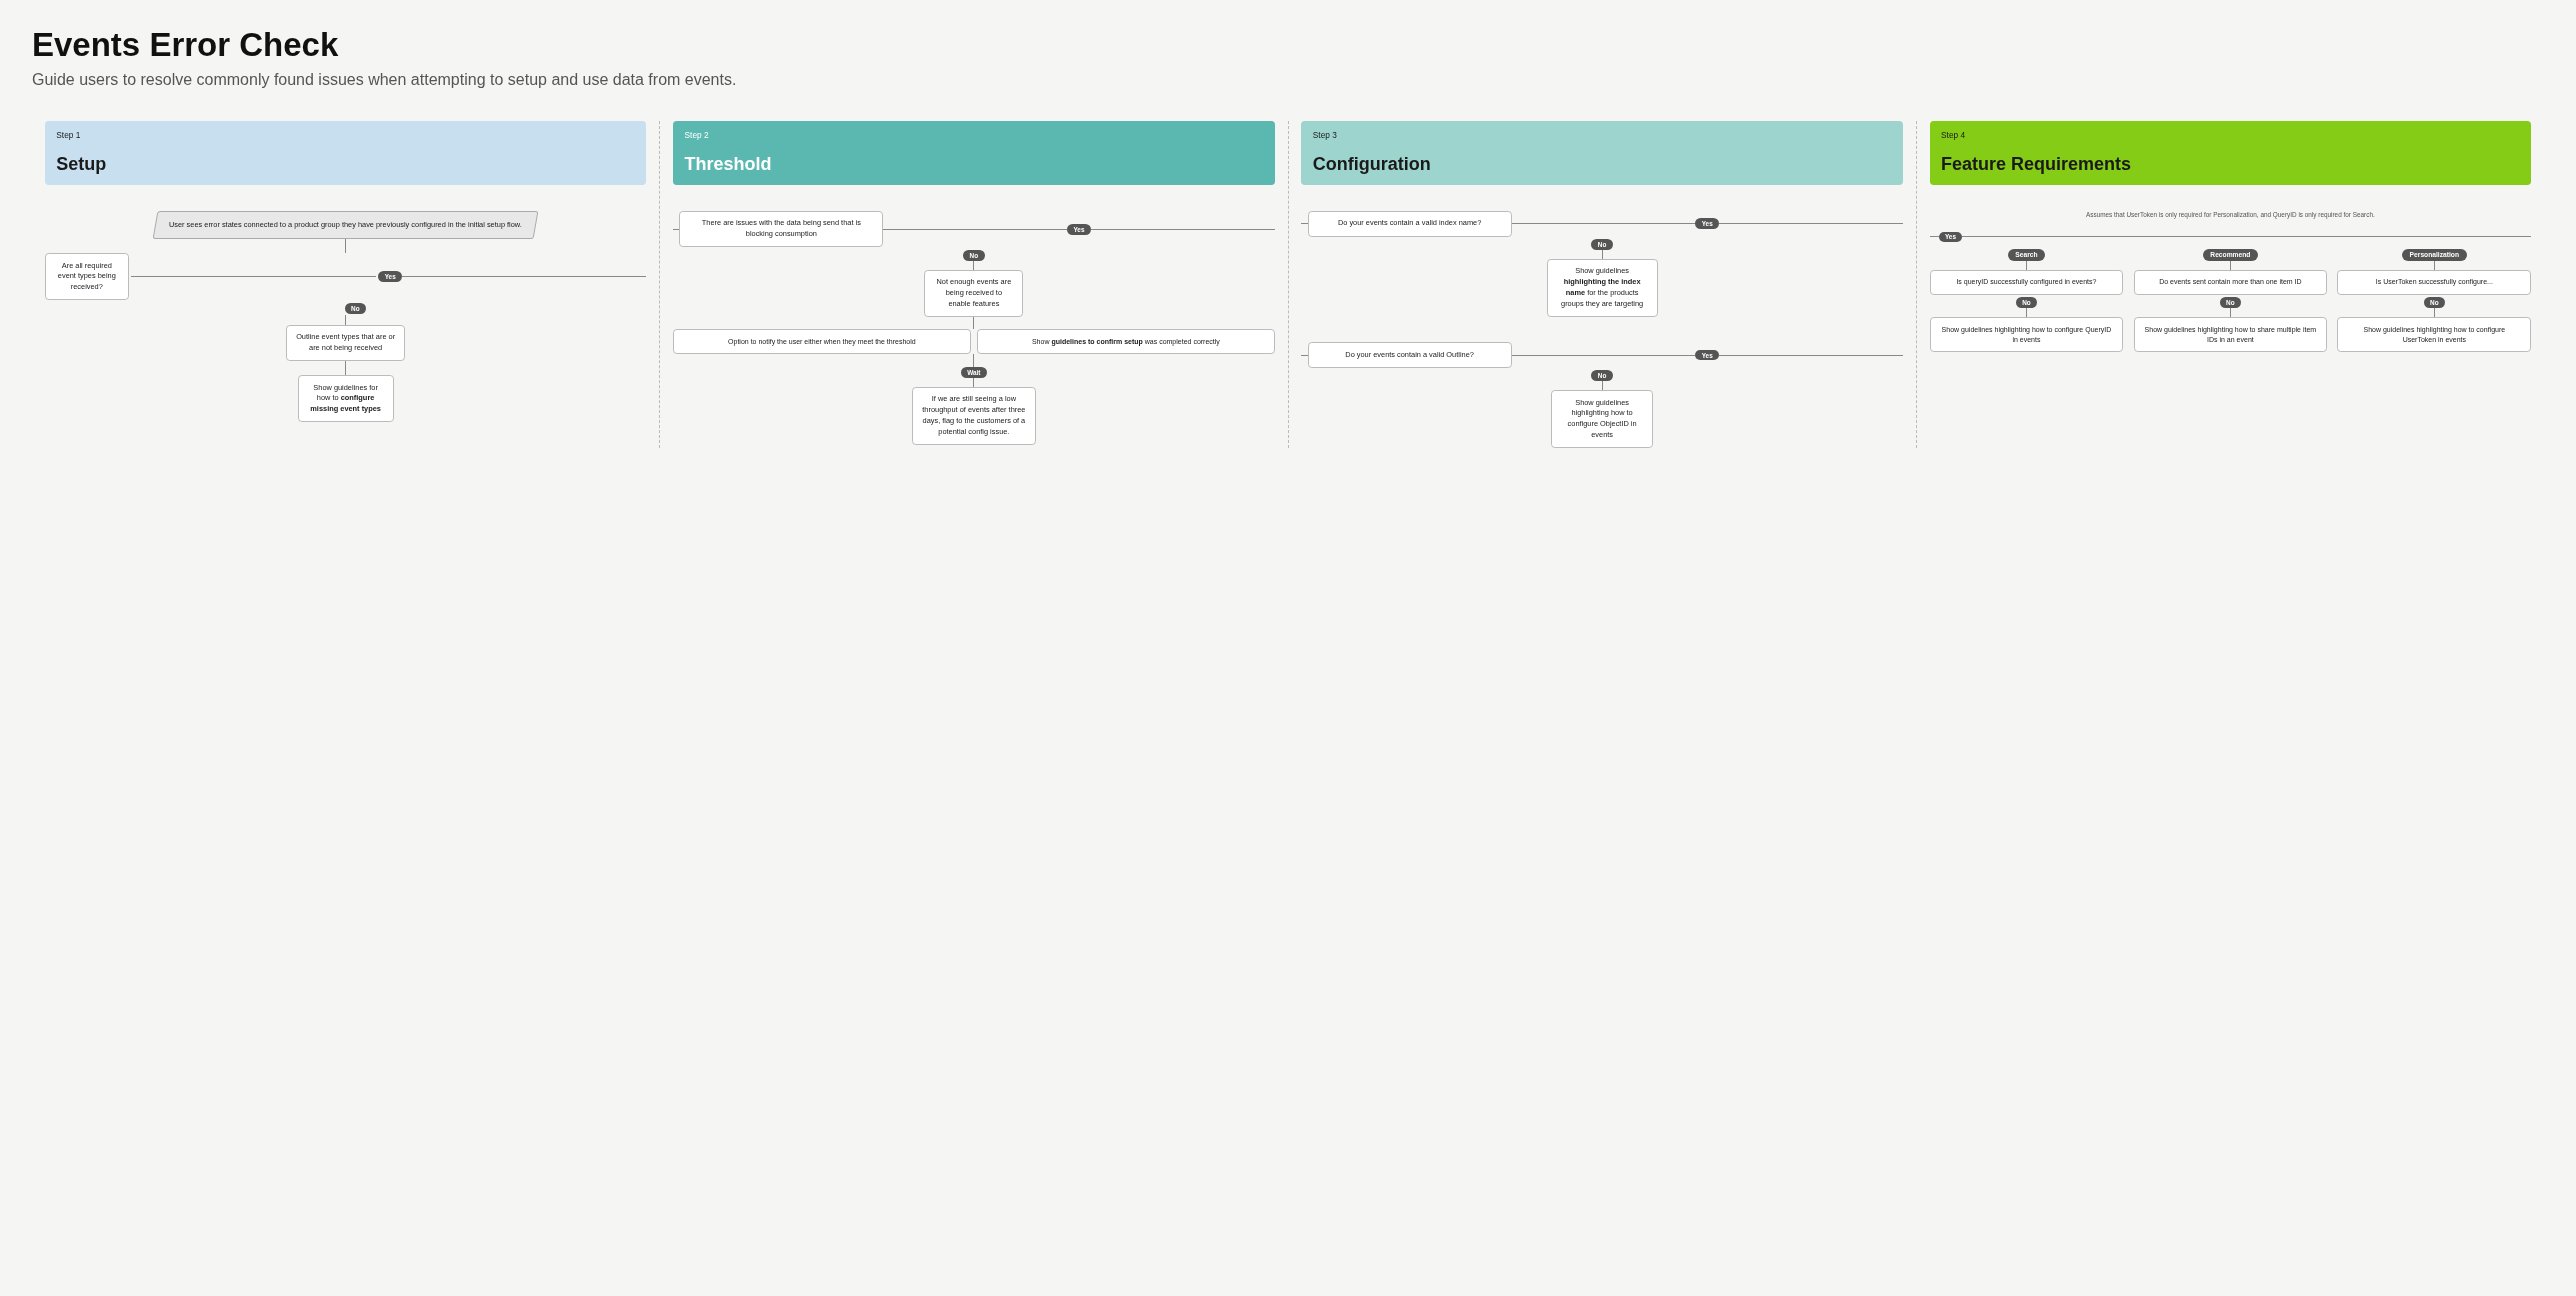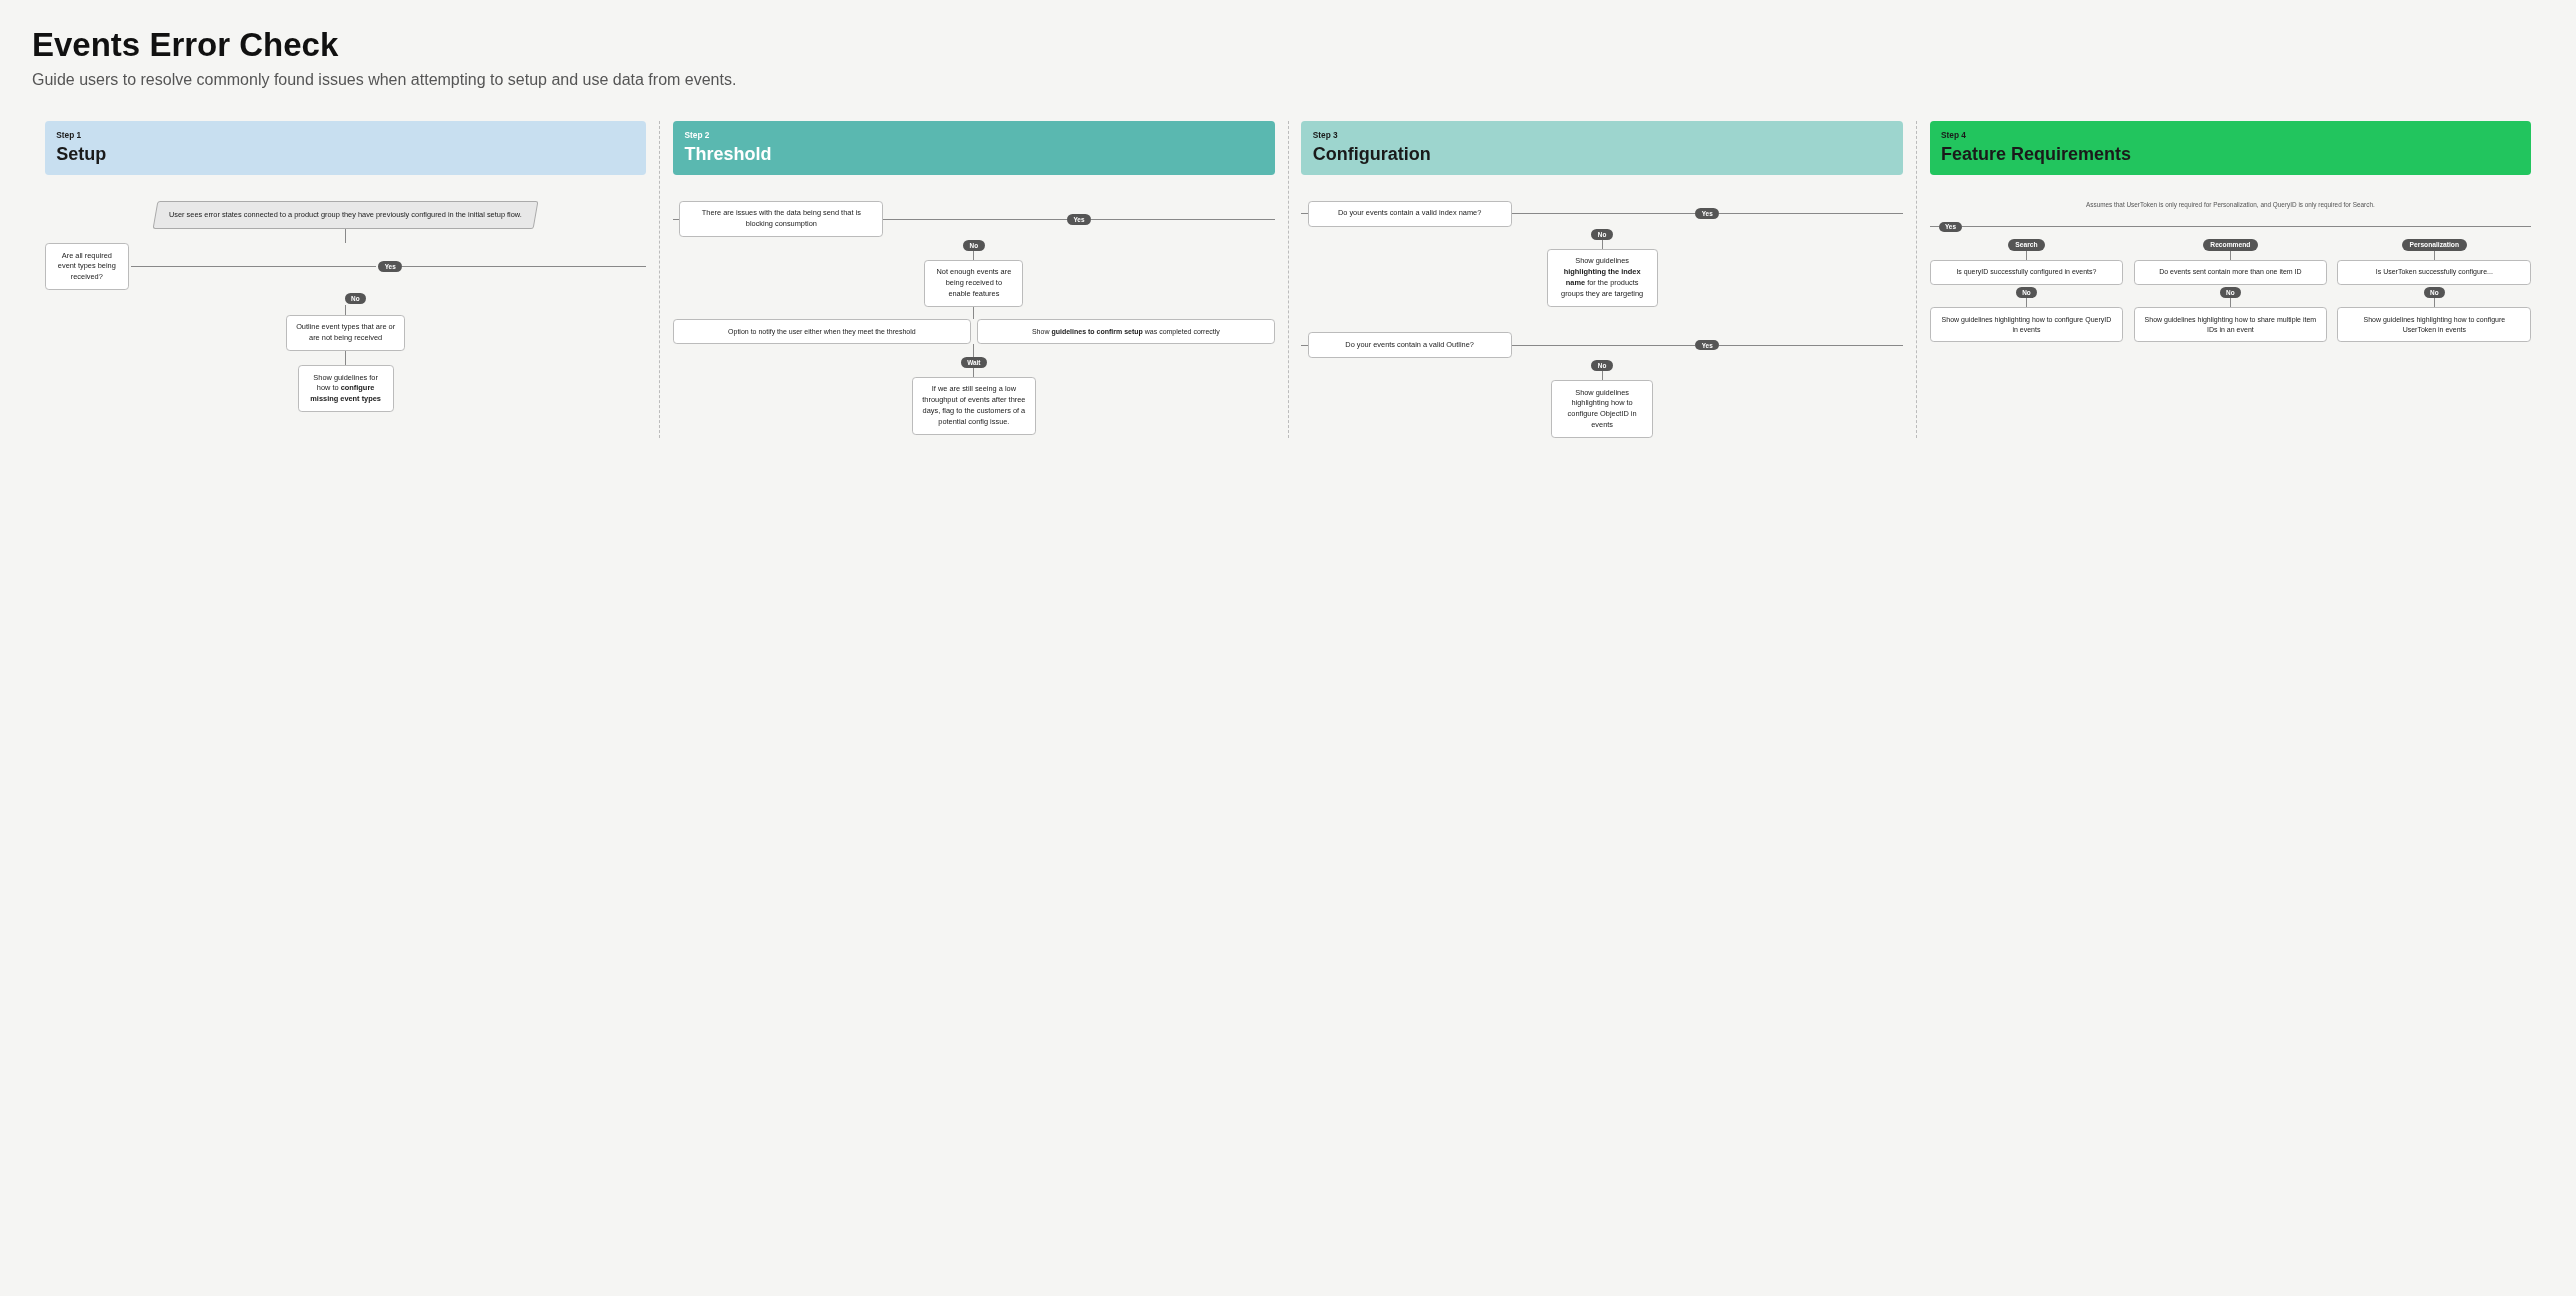--- a/index.html
+++ b/index.html
@@ -35,35 +35,35 @@
     .column:last-child {
       border-right: none;
     }
     .column-header {
       padding: 9px 11.5px 10.2px;
       border-radius: 3.8px;
       margin-bottom: 25.6px;
     }
     .col-step-label {
       font-size: 8.3px;
-      font-weight: 700;
-      margin-bottom: 4px;
+      font-weight: 400;
+      margin-bottom: 14px;
     }
     .col-title {
       font-size: 18px;
       font-weight: 700;
     }
     
     .header-step1 { background: #c8dff0; }
     
     .header-step2 { background: #5ab8b0; color: #fff; }
     
     .header-step3 { background: #9dd5ce; }
     
-    .header-step4 { background: #22c55e; }
+    .header-step4 { background: #84cc16; }
 
     .flow-container {
       display: flex;
       flex-direction: column;
       align-items: center;
       position: relative;
     }
 
     
     .box {

